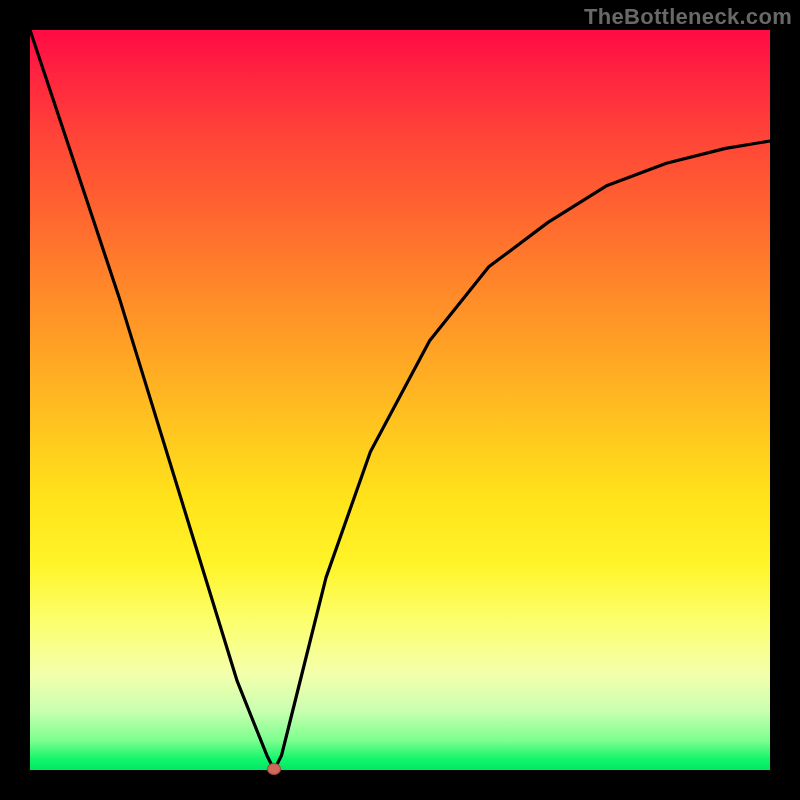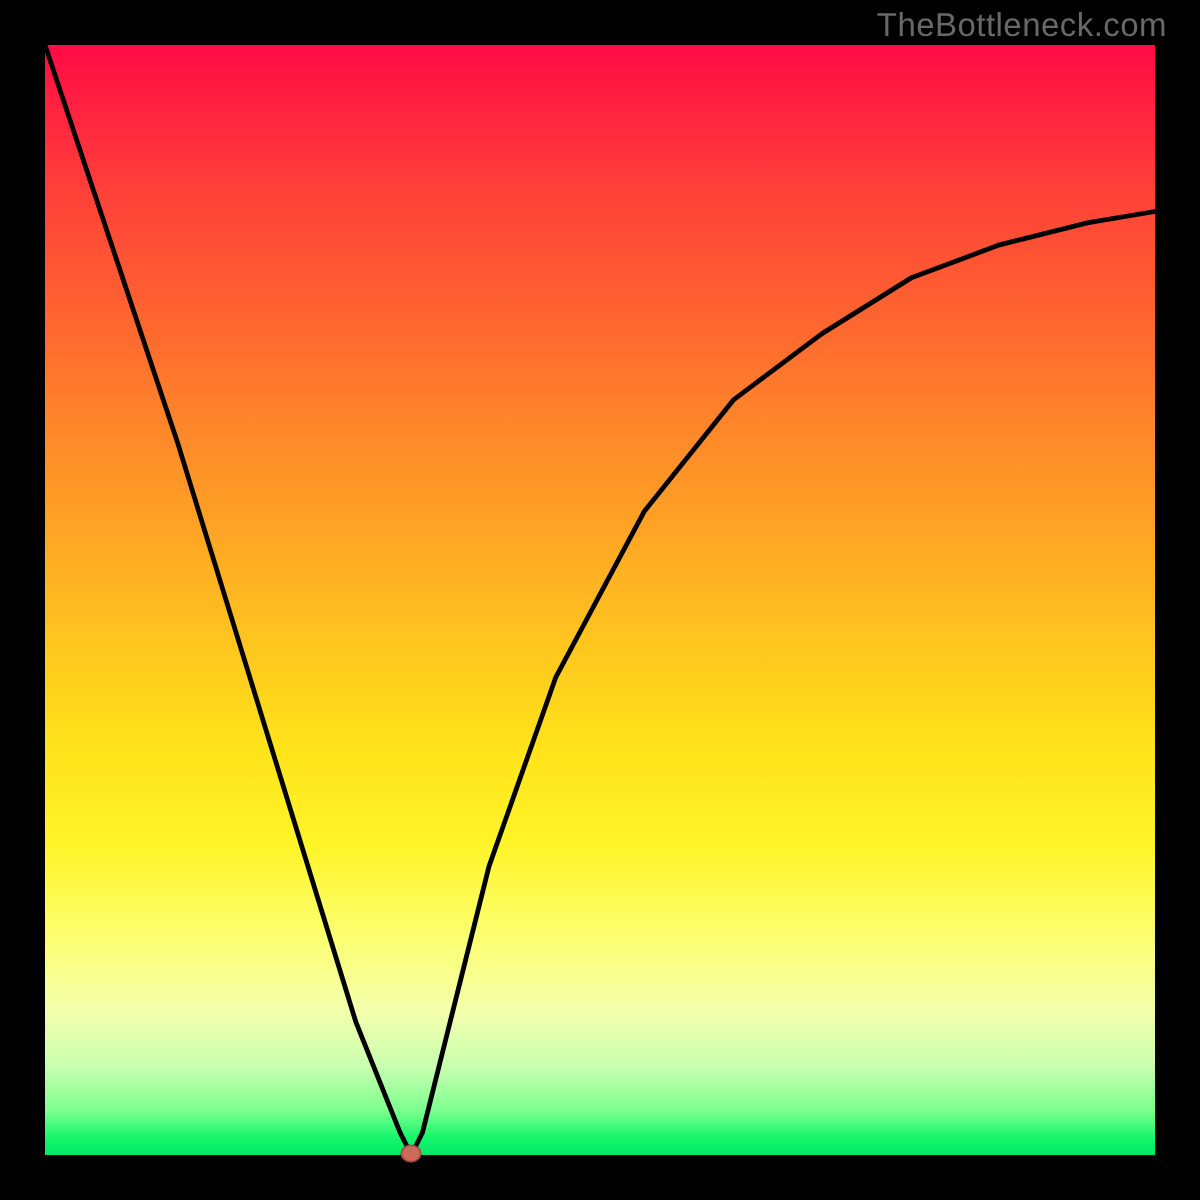--- a/index.html
+++ b/index.html
@@ -13,24 +13,24 @@
   }
   .frame {
     position: relative;
     width: 800px;
     height: 800px;
     background: #000;
   }
   .watermark {
     position: absolute;
     top: 4px;
-    right: 22px;
+    right: 8px;
     color: #686868;
     font-size: 22px;
-    font-weight: 400;
+    font-weight: 700;
     letter-spacing: 0.3px;
     user-select: none;
   }
   .plot-area {
     position: absolute;
     left: 30px;
     top: 30px;
     width: 740px;
     height: 740px;
     

